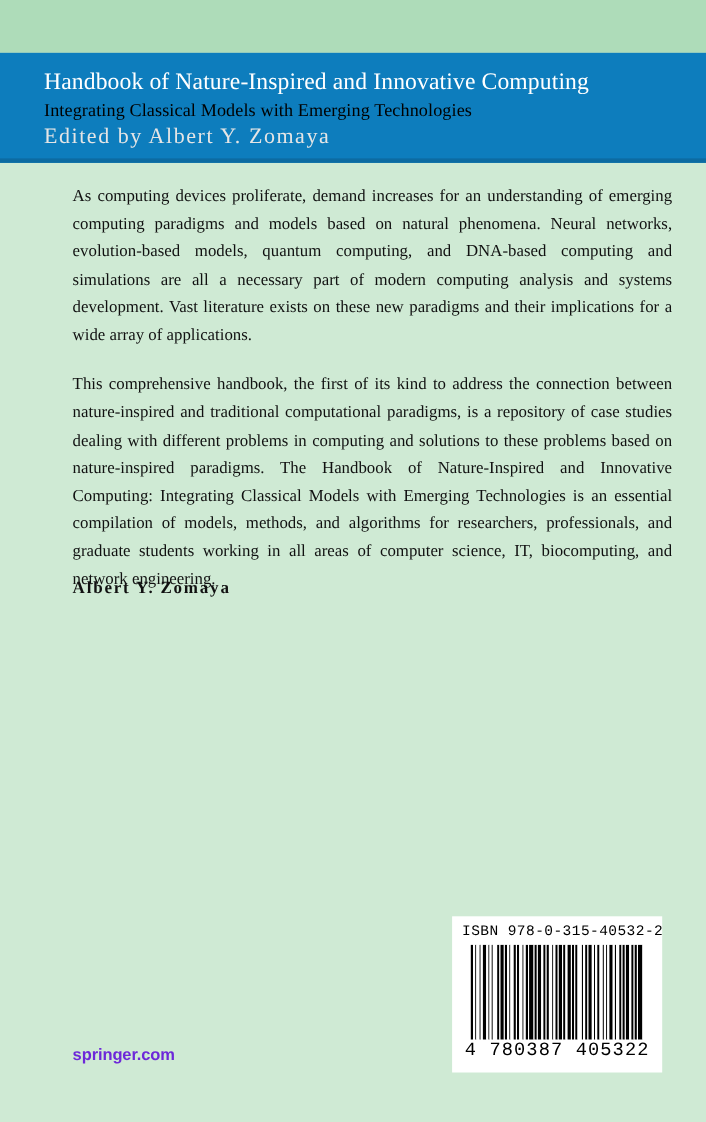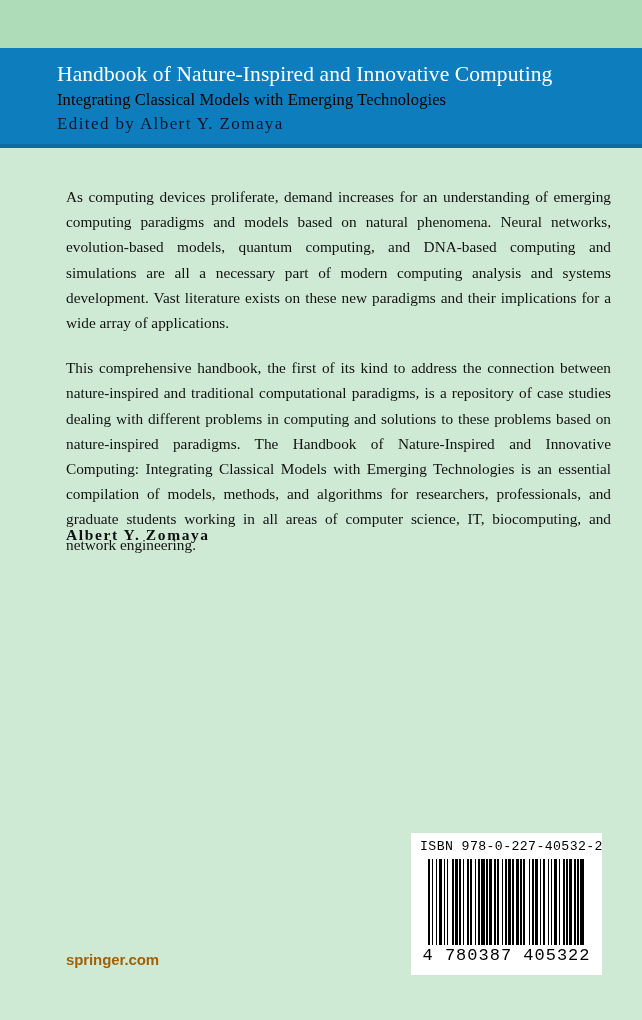--- a/index.html
+++ b/index.html
@@ -26,21 +26,21 @@
   }
   
   .banner {
     position: absolute;
     left: 0;
     top: 48px;
     width: 642px;
     height: 100px;
     background: #0d7dbd;
     box-sizing: border-box;
-    padding: 13px 0 0 57px;
+    padding: 13px 0 0 40px;
   }
   .banner-rule {
     position: absolute;
     left: 0;
     top: 144px;
     width: 642px;
     height: 4px;
     background: #0c6ba1;
   }
   .title-main {
@@ -51,31 +51,31 @@
     white-space: nowrap;
   }
   .title-sub {
     color: #000000;
     font-size: 16.5px;
     line-height: 24px;
     letter-spacing: 0.1px;
     white-space: nowrap;
   }
   .title-editor {
-    color: #0f172a;
-    font-size: 17px;
+    color: #e5e5e5;
+    font-size: 20px;
     line-height: 24px;
     letter-spacing: 1.4px;
     white-space: nowrap;
   }
   
   .blurb {
     position: absolute;
     left: 66px;
-    top: 184px;
+    top: 166px;
     width: 545px;
   }
   .blurb p {
     margin: 0 0 20px 0;
     color: #111111;
     font-size: 15.3px;
     line-height: 25.2px;
     text-align: justify;
     text-justify: inter-word;
     hyphens: manual;
@@ -123,21 +123,21 @@
     font-family: "Liberation Mono", "DejaVu Sans Mono", monospace;
     font-size: 17px;
     letter-spacing: 1px;
     text-align: center;
     white-space: nowrap;
   }
   .springer-logo {
     position: absolute;
     left: 66px;
     top: 951px;
-    color: #a16207;
+    color: #6d28d9;
     font-family: "Liberation Sans", "DejaVu Sans", sans-serif;
     font-size: 15px;
     font-weight: bold;
     letter-spacing: -0.1px;
   }
 </style>
 </head>
 <body>
 
 <div class="cover">
@@ -152,21 +152,21 @@
   <div class="banner-rule"></div>
 
   <div class="blurb">
     <p>As computing devices proliferate, demand increases for an understanding of emerging computing paradigms and models based on natural phenomena. Neural networks, evolution-based models, quantum computing, and DNA-based computing and simulations are all a necessary part of modern computing analysis and systems development. Vast literature exists on these new paradigms and their implications for a wide array of applications.</p>
     <p>This comprehensive handbook, the first of its kind to address the connection between nature-inspired and traditional computational paradigms, is a repository of case studies dealing with different problems in computing and solutions to these problems based on nature-inspired paradigms. The Handbook of Nature-Inspired and Innovative Computing: Integrating Classical Models with Emerging Technologies is an essential compilation of models, methods, and algorithms for researchers, professionals, and graduate students working in all areas of computer science, IT, biocomputing, and network engineering.</p>
   </div>
 
   <div class="byline">Albert  Y.  Zomaya</div>
 
   <div class="barcode-box">
-    <div class="isbn-text">ISBN 978-0-227-40532-2</div>
+    <div class="isbn-text">ISBN 978-0-315-40532-2</div>
     <div class="bars">
         <span style="width: 2px; background: rgb(0, 0, 0);"></span>
         <span style="width: 2px; background: rgb(255, 255, 255);"></span>
         <span style="width: 1px; background: rgb(0, 0, 0);"></span>
         <span style="width: 3px; background: rgb(255, 255, 255);"></span>
         <span style="width: 1px; background: rgb(0, 0, 0);"></span>
         <span style="width: 2px; background: rgb(255, 255, 255);"></span>
         <span style="width: 3px; background: rgb(0, 0, 0);"></span>
         <span style="width: 2px; background: rgb(255, 255, 255);"></span>
         <span style="width: 1px; background: rgb(0, 0, 0);"></span>

